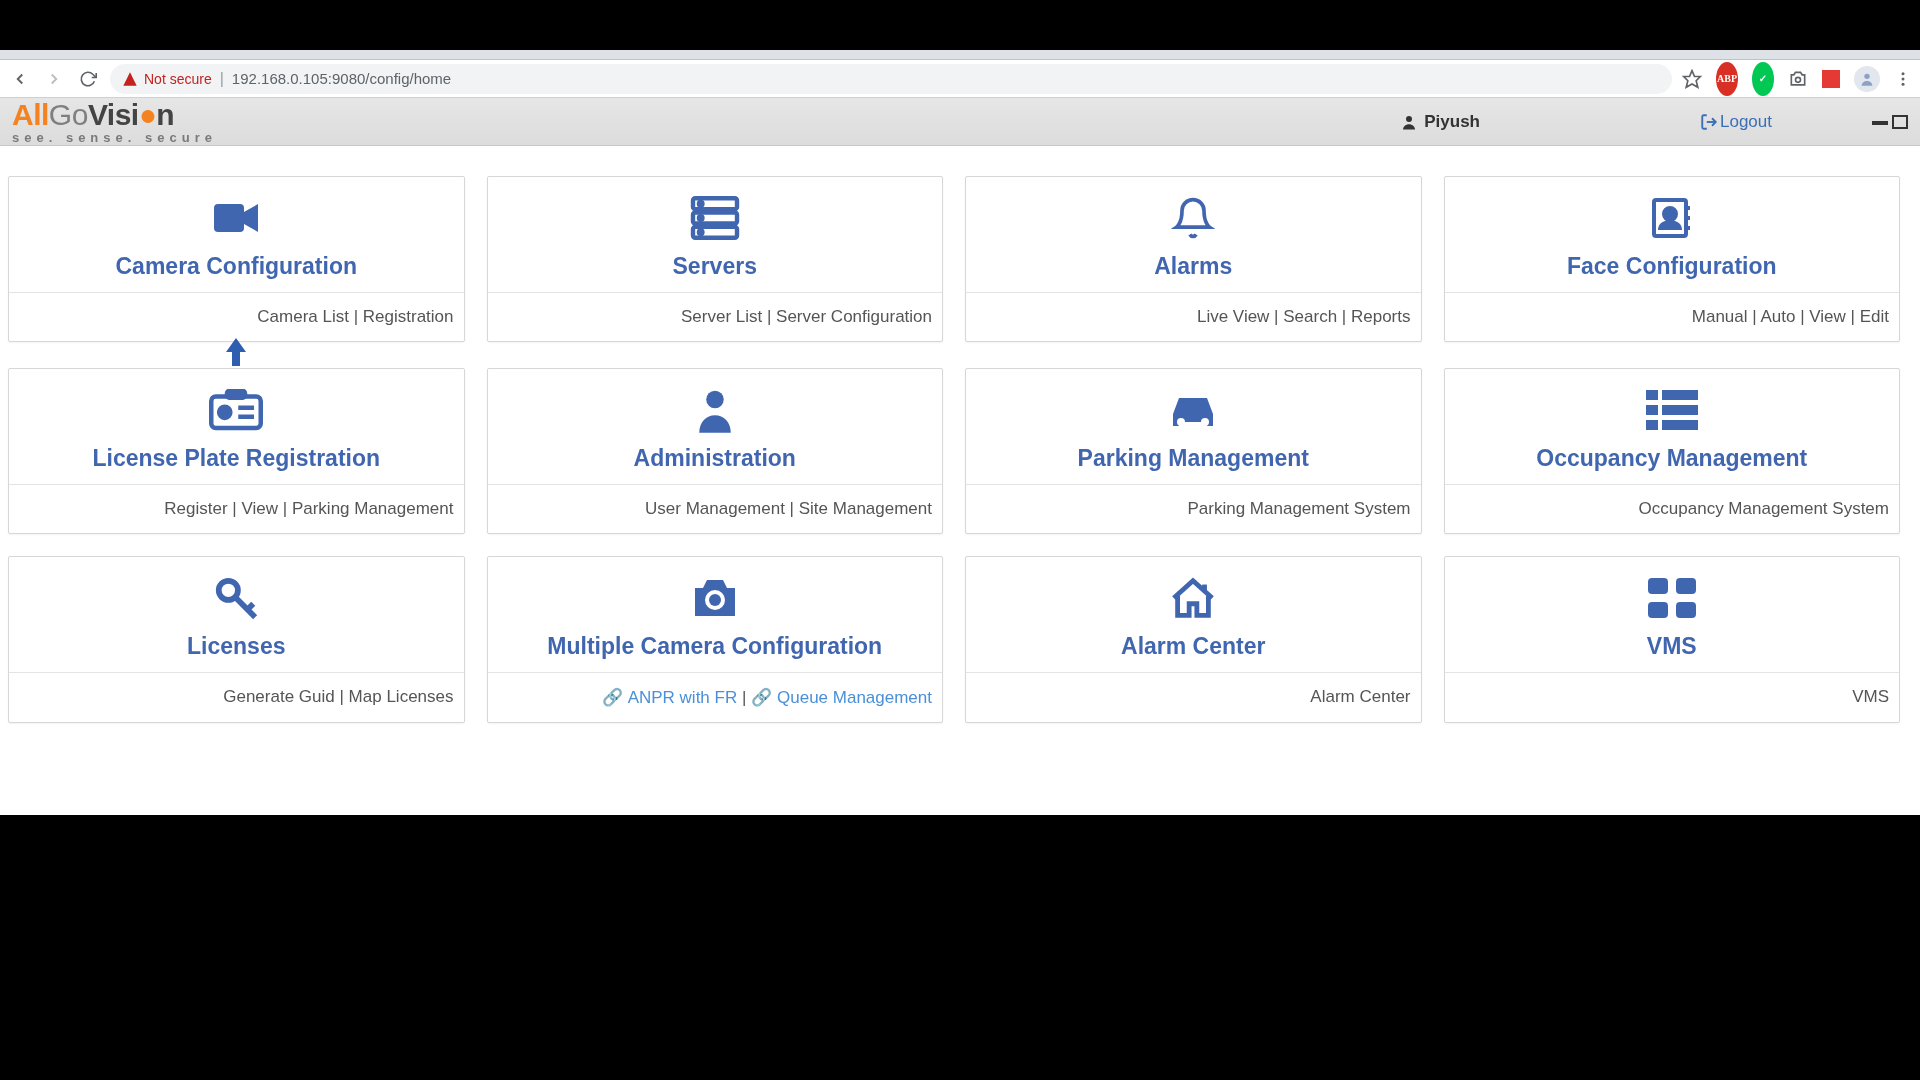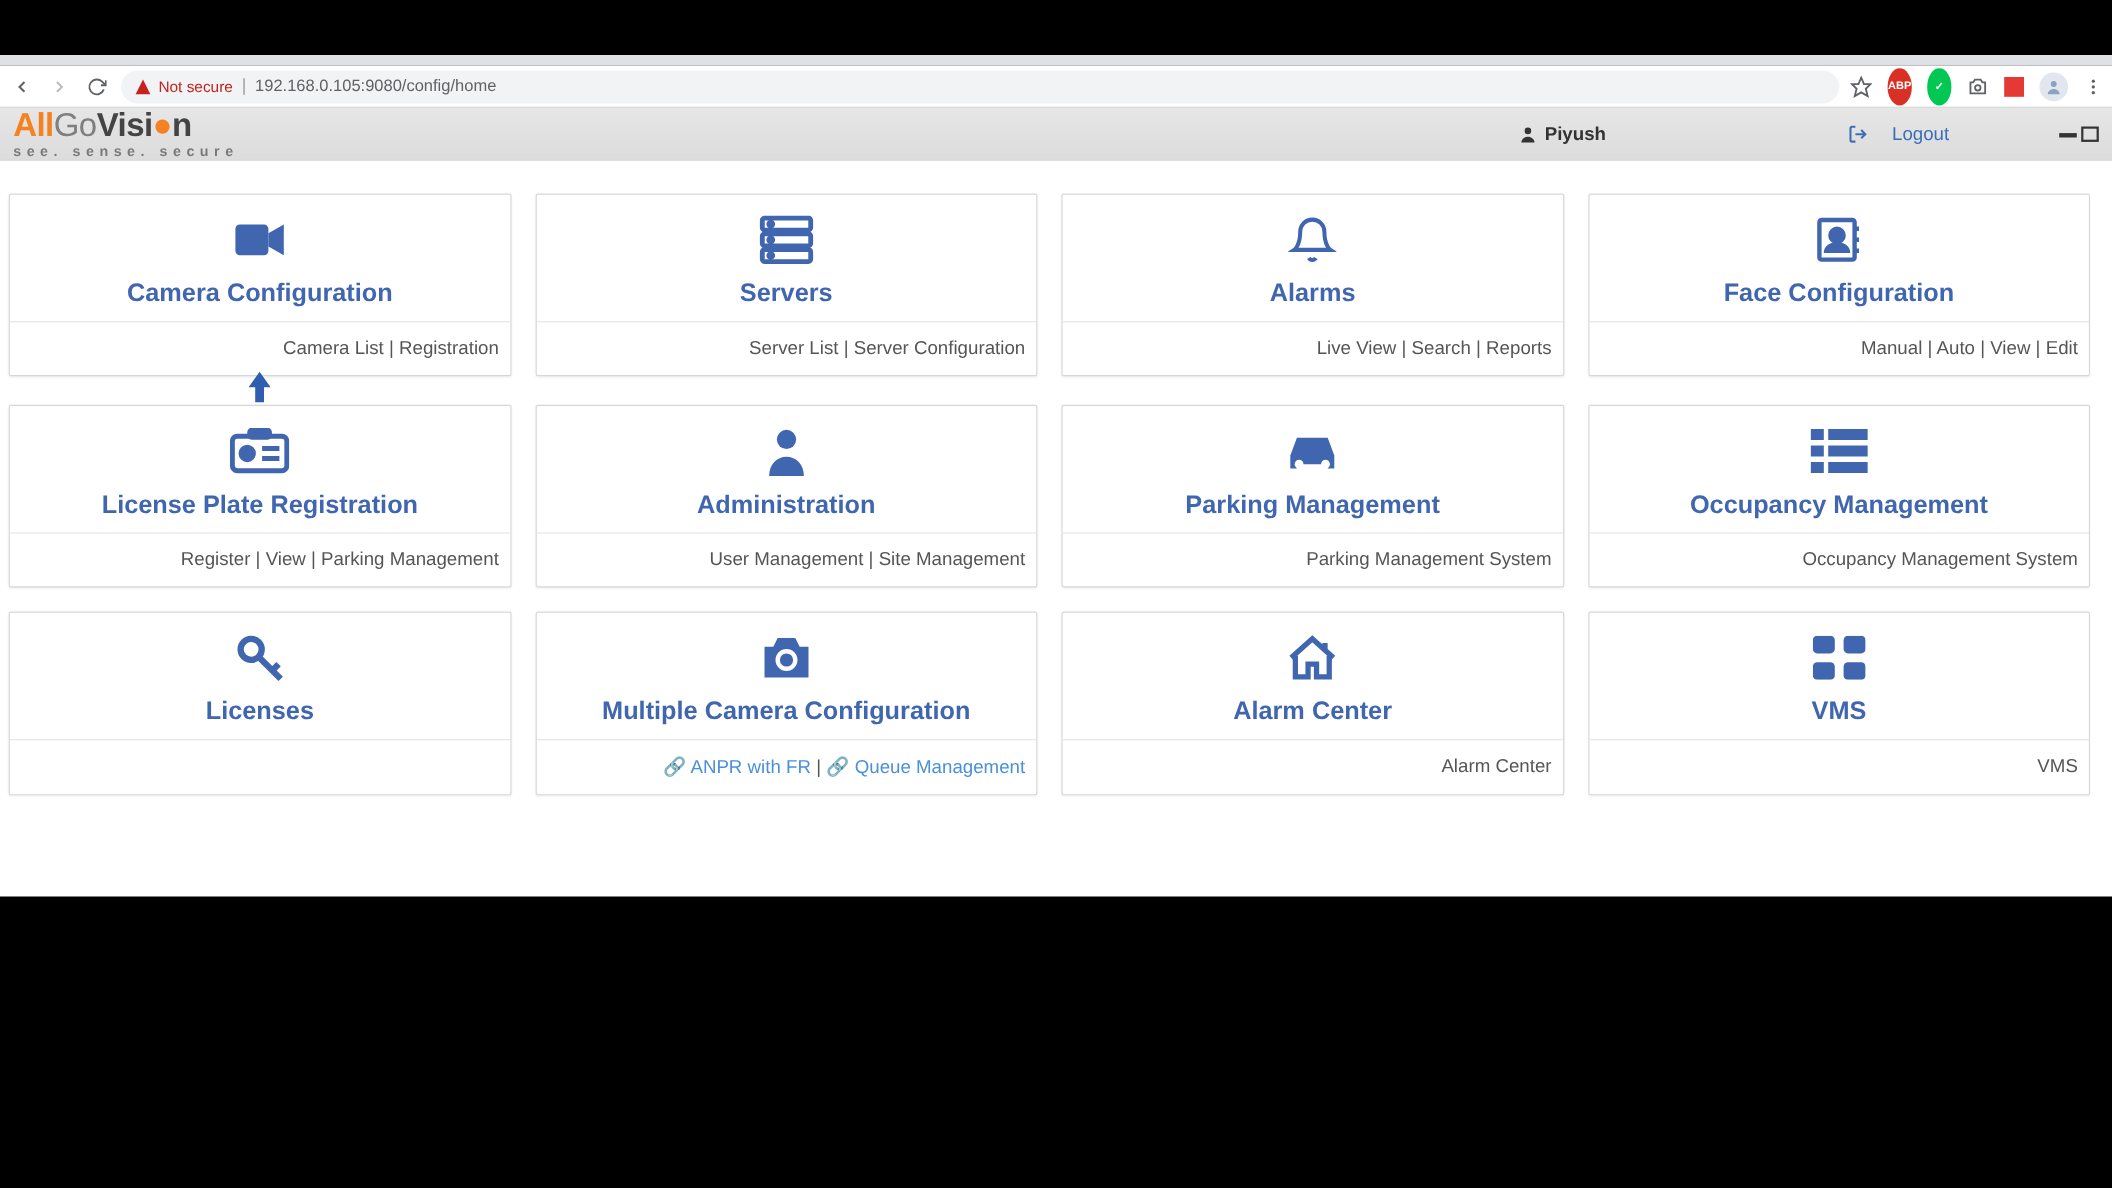--- a/index.html
+++ b/index.html
@@ -7,32 +7,32 @@
   .black-top { background: #000; height: 50px; width: 100%; }
   .black-bottom { background: #000; height: 265px; width: 100%; position: absolute; bottom: 0; left: 0; }
   .browser-bar-area { background: #dee1e6; height: 10px; border-bottom: 1px solid #c1c1c1; padding: 0 10px; display: flex; align-items: center; }
   .addr-bar { background: #fff; display: flex; align-items: center; height: 38px; padding: 0 8px; gap: 10px; border-bottom: 1px solid #d0d0d0; }
   .nav-btn { width: 24px; height: 24px; display: flex; align-items: center; justify-content: center; color: #5f6368; }
   .nav-btn.disabled { color: #bdbdbd; }
   .url-field { flex: 1; display: flex; align-items: center; gap: 8px; background: #f1f3f4; border-radius: 16px; height: 30px; padding: 0 12px; }
   .not-secure { color: #c5221f; font-size: 14px; display: flex; align-items: center; gap: 6px; }
   .url-text { color: #5f6368; font-size: 15px; }
   .addr-right { display: flex; align-items: center; gap: 14px; }
-  .ext-badge { width: 22px; height: 34px; border-radius: 50%; display: flex; align-items: center; justify-content: center; font-size: 10px; font-weight: bold; }
+  .ext-badge { width: 22px; height: 34px; border-radius: 50%; display: flex; align-items: center; justify-content: center; font-size: 10px; font-weight: bold; font-family: Liberation Serif, serif; }
   .app-header { background: linear-gradient(#e6e6e6, #dcdcdc); height: 48px; display: flex; align-items: center; padding: 0 12px; border-bottom: 1px solid #c8c8c8; }
   .logo-block { display: flex; flex-direction: column; }
   .logo-main { font-size: 30px; font-weight: bold; letter-spacing: -0.5px; }
   .logo-all { color: #f58220; }
   .logo-go { color: #7f7f7f; font-weight: 300; }
   .logo-vision { color: #444; }
   .logo-dot { color: #f58220; }
   .logo-tag { font-size: 13px; color: #7a7a7a; letter-spacing: 5px; font-weight: bold; margin-top: -2px; }
   .header-spacer { flex: 1; }
   .user-block { color: #333; font-weight: bold; font-size: 17px; margin-right: 220px; display: flex; align-items: center; gap: 6px; }
-  .logout-block { color: #3a6fb7; font-size: 17px; display: flex; align-items: center; gap: 22px; margin-right: 100px; cursor: pointer; justify-content: space-between; }
+  .logout-block { color: #3a6fb7; font-size: 17px; display: flex; align-items: center; gap: 2px; margin-right: 100px; cursor: pointer; justify-content: space-between; }
   .window-btns { display: flex; gap: 4px; }
   .wb { width: 16px; height: 14px; border: 2px solid #333; }
   .content { padding: 30px 20px 0 8px; }
   .card-grid { display: grid; grid-template-columns: repeat(4, 1fr); gap: 22px; }
   .card { border: 1px solid #d7d7d7; border-radius: 2px; box-shadow: 0 1px 2px rgba(0,0,0,0.05); background: #fff; }
   .card-top { display: flex; flex-direction: column; align-items: center; padding: 16px 10px 12px 10px; border-bottom: 1px solid #e4e4e4; cursor: pointer; }
   .card-icon { color: #4166b0; margin-bottom: 10px; height: 50px; display: flex; align-items: center; justify-content: center; }
   .card-title { color: #4166b0; font-size: 23px; font-weight: bold; text-align: center; }
   .card-bottom { padding: 14px 10px; text-align: right; font-size: 17px; color: #555; }
   .card-bottom .link { color: #4a90d9; }
@@ -268,20 +268,21 @@
       <div class="card-top">
         <div class="card-icon">
           <svg width="46" height="46" viewBox="0 0 24 24" fill="none" stroke="#4166b0" stroke-width="3">
               <circle cx="8" cy="8" r="5"></circle>
               <line x1="11.5" y1="11.5" x2="22" y2="22"></line>
               <line x1="18" y1="18" x2="21" y2="15"></line>
             </svg>
         </div>
         <div class="card-title">Licenses</div>
       </div>
+      <div class="card-bottom">Generate Guid | Map Licenses</div>
     </div>
 
     <div class="card">
       <div class="card-top">
         <div class="card-icon">
           <svg width="54" height="44" viewBox="0 0 26 22" fill="#4166b0">
               <path d="M3 6h4l2-4h8l2 4h4v14H3z"></path>
               <circle cx="13" cy="12" r="5" fill="#fff"></circle>
               <circle cx="13" cy="12" r="3" fill="#4166b0"></circle>
             </svg>

